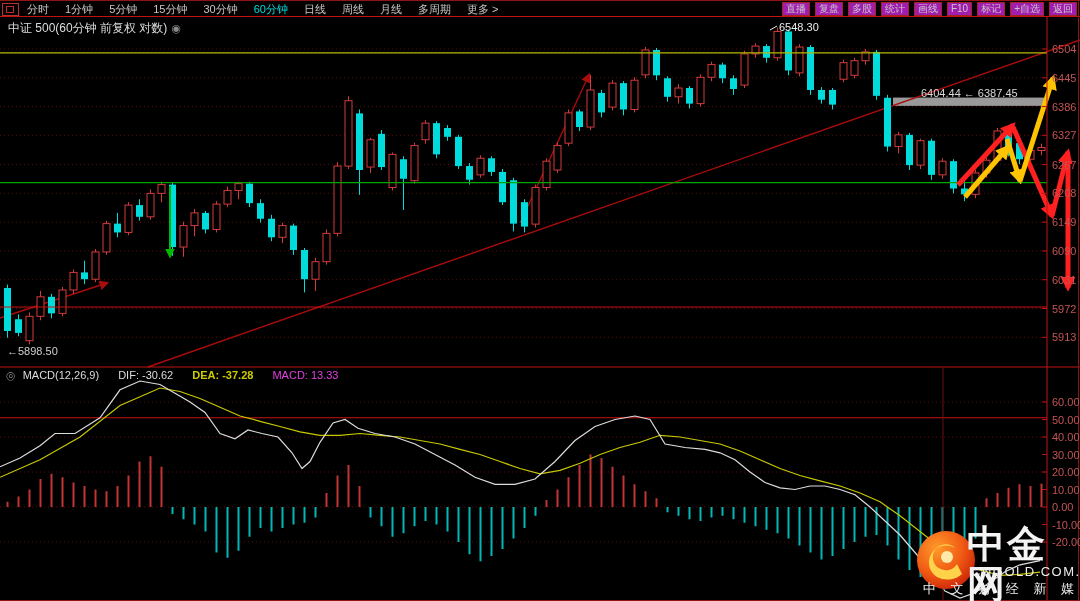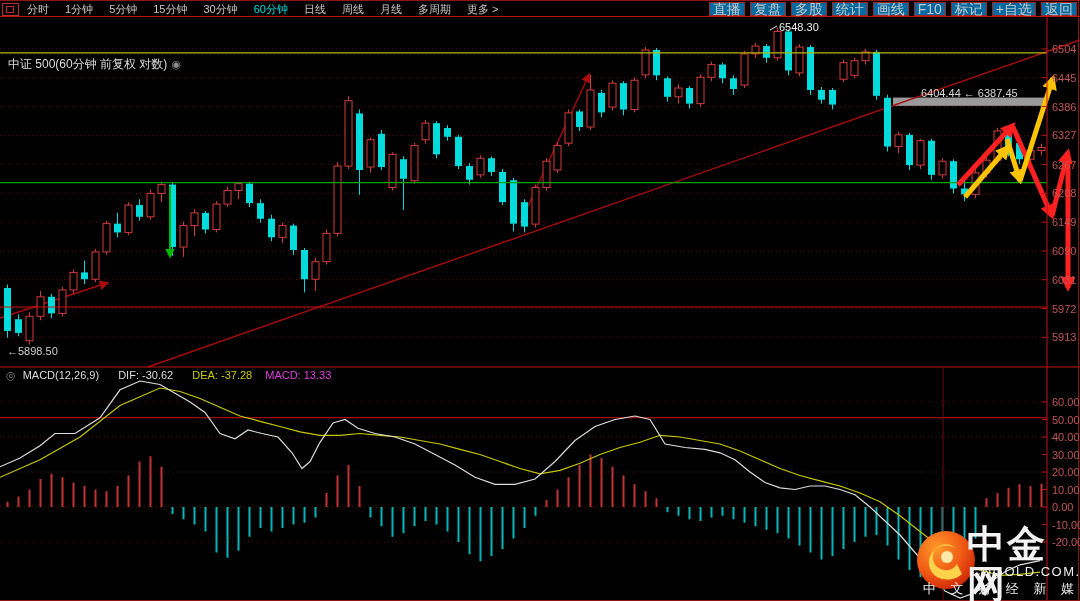--- a/index.html
+++ b/index.html
@@ -7,33 +7,33 @@
        font-family:"Liberation Sans","DejaVu Sans",sans-serif;}
   
   #toolbar{position:absolute;left:0;top:0;width:1080px;height:17px;background:#050000;
            border-top:1px solid #8f1414;border-bottom:1px solid #c01414;box-sizing:border-box;padding-left:36px;}
   #win-icon{position:absolute;left:2px;top:2px;width:15px;height:11px;border:1px solid #b23030;}
   #win-icon .inner{position:absolute;left:3px;top:2px;width:6px;height:5px;border:1px solid #b23030;}
   #tabs{position:absolute;left:27px;top:0;height:16px;display:flex;gap:16px;align-items:center;}
   .tab{font-size:11px;color:#c6c6c6;white-space:nowrap;cursor:default;}
   .tab.active{color:#00dcdc;}
   #rbtns{position:absolute;right:3px;top:1px;display:flex;gap:5px;}
-  .rbtn{font-size:14px;color:#c8c8c8;border:1px solid #a02424;background:#0369a1;
+  .rbtn{font-size:10px;color:#c8c8c8;border:1px solid #a02424;background:#a21caf;
         height:12px;line-height:12px;padding:0 3px;white-space:nowrap;}
   
-  #chart-title{position:absolute;left:8px;top:20px;font-size:12px;color:#dcdcdc;margin-top:36px;}
+  #chart-title{position:absolute;left:8px;top:20px;font-size:12px;color:#dcdcdc;}
   #chart-title .dot{color:#8a8a8a;font-size:11px;margin-left:4px;}
   .lbl{position:absolute;font-size:11px;white-space:nowrap;}
   #high-label{left:779px;top:21px;color:#ececec;}
   #low-label{left:7px;top:345px;color:#cfcfcf;text-align:right;}
   #zone-label{left:897px;top:87px;color:#dadada;padding-left:24px;}
   #macd-header{position:absolute;left:6px;top:369px;font-size:11px;white-space:nowrap;}
   #macd-header .ic{color:#8a8a8a;margin-right:4px;}
   .mh-w{color:#dcdcdc;margin-right:16px;}
-  .mh-y{color:#cccc00;margin-right:10px;}
+  .mh-y{color:#cccc00;margin-right:16px;font-weight:bold;}
   .mh-m{color:#e040e0;}
   
   #logo{position:absolute;left:915px;top:524px;width:168px;height:76px;z-index:5;}
   #logo-brand{position:absolute;left:52px;top:0px;font-size:38px;font-weight:bold;color:#f4f4f4;
               letter-spacing:2px;line-height:40px;}
   #logo-domain{position:absolute;left:56px;top:40px;font-size:13px;color:#ededed;letter-spacing:1.5px;}
   #logo-tagline{position:absolute;left:8px;top:56px;font-size:13px;color:#ededed;letter-spacing:5.5px;white-space:nowrap;}
   svg text{font-family:"Liberation Sans","DejaVu Sans",sans-serif;}
 </style>
 </head>

